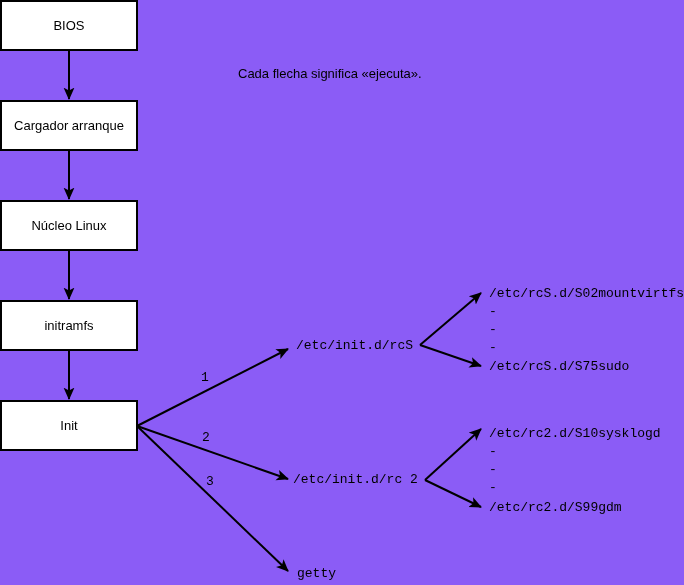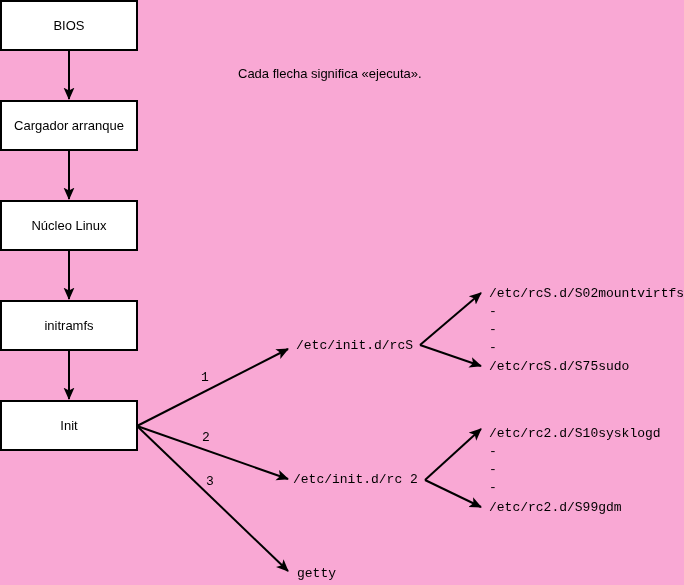--- a/index.html
+++ b/index.html
@@ -4,21 +4,21 @@
 <style>
   html, body {
     margin: 0;
     padding: 0;
     background: #ffffff;
   }
   #diagram-root {
     position: relative;
     width: 684px;
     height: 585px;
-    background: #f9a8d4;
+    background: #8b5cf6;
     overflow: hidden;
     font-family: "Liberation Sans", sans-serif;
   }
   svg.canvas {
     position: absolute;
     top: 0;
     left: 0;
     width: 684px;
     height: 585px;
     display: block;

